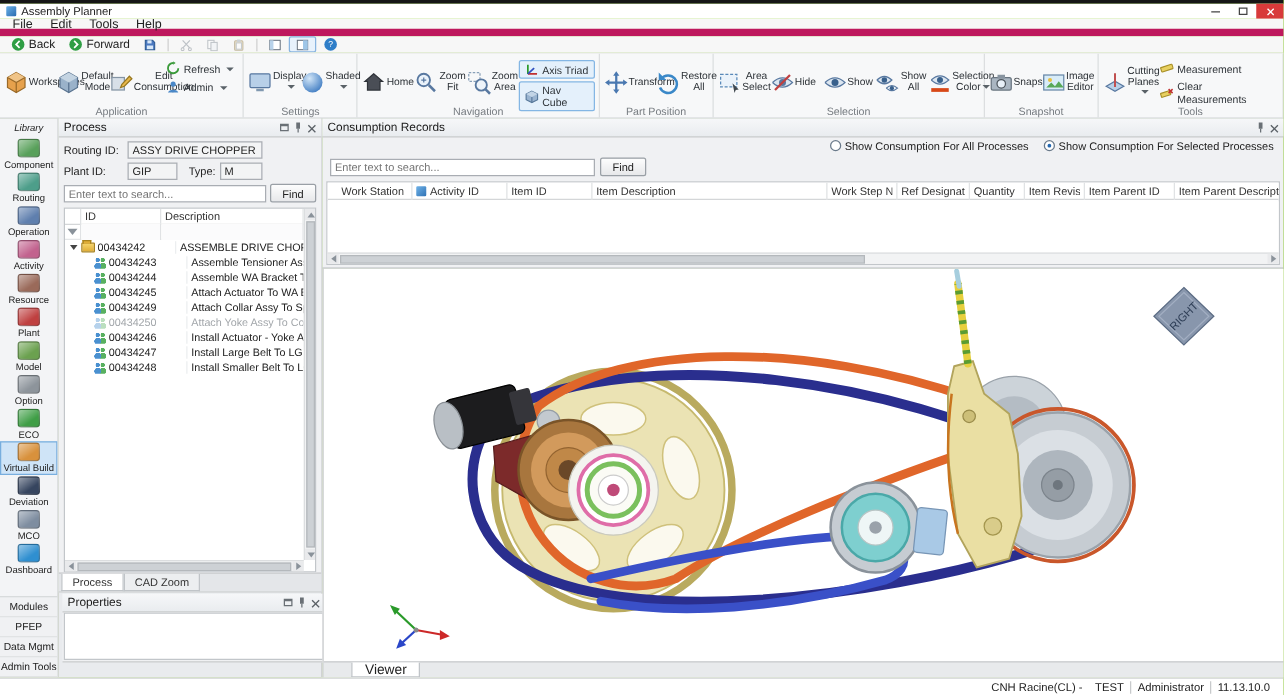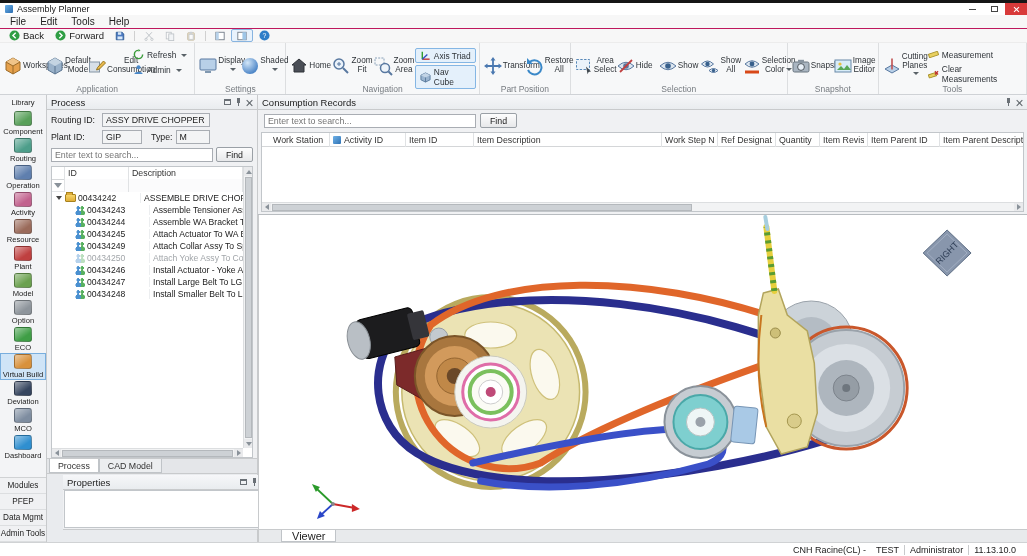--- a/index.html
+++ b/index.html
@@ -13,21 +13,21 @@
 .title-text{font-size:9px;color:#222;}
 .win-controls{margin-left:auto;display:flex;height:12px;}
 .win-btn{width:22px;height:12px;display:flex;align-items:center;justify-content:center;}
 .glyph-min{width:7px;height:1px;background:#444;}
 .glyph-max{width:7px;height:6px;border:1px solid #444;}
 .win-btn.close{background:#d83a3a;}
 .glyph-x{position:relative;width:7px;height:7px;}
 .glyph-x::before,.glyph-x::after{content:"";position:absolute;left:3px;top:0;width:1px;height:7px;background:#fff;}
 .glyph-x::before{transform:rotate(45deg);} .glyph-x::after{transform:rotate(-45deg);}
 
-.menubar{position:absolute;left:0;top:15px;width:100%;height:14px;background:#f7f7f7;border-bottom:1px solid #be185d;display:flex;align-items:center;padding-left:3px;}
+.menubar{position:absolute;left:0;top:15px;width:100%;height:14px;background:#f7f7f7;border-bottom:6px solid #be185d;display:flex;align-items:center;padding-left:3px;}
 .menu-item{padding:0 7px;font-size:10px;color:#222;}
 
 .quickbar{position:absolute;left:0;top:29px;width:100%;height:13px;background:#f7f7f7;display:flex;align-items:center;gap:1px;padding-left:4px;}
 .qb-btn{display:flex;align-items:center;gap:3px;padding:0 5px;font-size:9.5px;color:#222;height:13px;}
 .qb-ico{display:flex;align-items:center;justify-content:center;}
 .qb-sep{width:1px;height:10px;background:#d0d0d0;margin:0 3px;}
 .dim{opacity:.45;}
 .qb-frame{border:1px solid #88b4e0;background:#e8f2fc;border-radius:2px;}
 
 
@@ -41,21 +41,21 @@
 .small-col{display:flex;flex-direction:column;gap:2px;padding-top:4px;}
 .small-btn{display:flex;align-items:center;gap:3px;font-size:8.4px;color:#2e3338;padding:1px 4px;border-radius:2px;}
 .small-btn .sicon svg{width:11px;height:11px;display:block;}
 .toggled{border:1px solid #84b6e4;background:#e4f0fb;}
 .dd{width:0;height:0;border:3px solid transparent;border-top-color:#5a6268;display:inline-block;margin-left:2px;transform:translateY(2px);}
 
 
 .main{position:absolute;left:0;top:95px;width:100%;bottom:14px;}
 .sidebar{position:absolute;left:0;top:0;bottom:0;width:47px;background:#f3f4f6;border-right:1px solid #c8cacc;display:flex;flex-direction:column;overflow:hidden;}
 .side-item{display:flex;flex-direction:column;align-items:center;justify-content:center;height:27px;border:1px solid transparent;}
-.side-item.header-item{height:15px;}
+.side-item.header-item{height:15px;font-style:italic;}
 .side-item.selected{background:#cfe4f7;border-color:#78aede;}
 .side-icon{width:18px;height:18px;border-radius:3px;margin-bottom:1px;}
 .side-label{font-size:7.6px;color:#222;white-space:nowrap;}
 .side-bottom{margin-top:auto;display:flex;flex-direction:column;border-top:1px solid #d0d2d4;}
 .side-bottom-item{font-size:8.2px;text-align:center;padding:3px 0;border-bottom:1px solid #dcdee0;color:#222;background:#f0f1f3;}
 
 .left-col{position:absolute;left:47px;top:0;width:211px;bottom:0;background:#e9ebee;border-right:1px solid #c8cacc;}
 .right-col{position:absolute;left:258px;top:0;right:0;bottom:0;}
 
 
@@ -116,21 +116,21 @@
 .tri-r{width:0;height:0;border-top:3px solid transparent;border-bottom:3px solid transparent;border-left:4px solid #8a929a;}
 .tri-u{width:0;height:0;border-left:3px solid transparent;border-right:3px solid transparent;border-bottom:4px solid #8a929a;}
 .tri-d{width:0;height:0;border-left:3px solid transparent;border-right:3px solid transparent;border-top:4px solid #8a929a;}
 .thumb-h{height:7px;background:#cdd1d5;border:1px solid #b4b8bc;margin:0 1px;flex:1;}
 .thumb-v{width:7px;background:#cdd1d5;border:1px solid #b4b8bc;margin:1px;flex:1;}
 
 .panel-tabs{height:15px;display:flex;background:#e4e6e9;border-top:1px solid #c8cacc;align-items:stretch;padding-left:2px;}
 .ptab{padding:0 8px;font-size:8.8px;display:flex;align-items:center;border:1px solid #c0c4c8;border-top:none;background:#eceef0;color:#333;}
 .ptab.active{background:#fff;}
 
-.properties-panel{position:absolute;left:16px;top:380px;width:100%;height:55px;background:#f0f1f3;display:flex;flex-direction:column;border-bottom:1px solid #c8cacc;}
+.properties-panel{position:absolute;left:3px;top:380px;width:100%;height:55px;background:#f0f1f3;display:flex;flex-direction:column;border-bottom:1px solid #c8cacc;}
 .props-body{flex:1;background:#fff;border:1px solid #c2c6ca;margin:0 1px 1px 1px;}
 
 
 .cons-panel{position:absolute;left:0;top:0;right:0;height:120px;background:#f0f1f3;border-bottom:1px solid #b8bcc0;display:flex;flex-direction:column;}
 .radio-row{height:13px;display:flex;align-items:center;justify-content:flex-end;gap:12px;padding-right:8px;font-size:8.8px;color:#222;}
 .radio-opt{display:flex;align-items:center;gap:3px;}
 .radio{position:relative;width:9px;height:9px;border:1px solid #6a7a8a;border-radius:50%;background:#fff;display:inline-block;}
 .radio.checked::after{content:"";position:absolute;left:2px;top:2px;width:3px;height:3px;border-radius:50%;background:#2468b0;}
 .cons-search{display:flex;align-items:center;gap:4px;padding:3px 6px;}
 .cons-search .fin{width:212px;}
@@ -724,21 +724,21 @@
                 <span class="tri-l"></span>
               </span>
             <span class="thumb-h"></span>
             <span class="sc-btn">
                 <span class="tri-r"></span>
               </span>
           </div>
         </div>
         <div class="panel-tabs">
             <div class="ptab active">Process</div>
-            <div class="ptab">CAD Model</div>
+            <div class="ptab">CAD Zoom</div>
           </div>
       </div>
 
       <div class="properties-panel">
         <div class="panel-header">
           <span class="ph-title">Properties</span>
           <span class="ph-icons">
             <span class="hic-float"></span>
             <span class="hic-pin"></span>
             <span class="hic-close"></span>
@@ -750,20 +750,30 @@
     </div>
 
     <div class="right-col">
 
       <div class="cons-panel">
         <div class="panel-header">
           <span class="ph-title">Consumption Records</span>
           <span class="ph-icons">
             <span class="hic-pin"></span>
             <span class="hic-close"></span>
+          </span>
+        </div>
+        <div class="radio-row">
+          <span class="radio-opt">
+            <span class="radio"></span>
+            <span>Show Consumption For All Processes</span>
+          </span>
+          <span class="radio-opt">
+            <span class="radio checked"></span>
+            <span>Show Consumption For Selected Processes</span>
           </span>
         </div>
         <div class="cons-search">
           <input class="fin" placeholder="Enter text to search..." style="">
           <button class="find-btn">Find</button>
         </div>
         <div class="cons-grid">
           <div class="cons-head">
               <div class="gh" style="width: 60px; flex: 0 0 auto;">
                 <span style="overflow: hidden; white-space: nowrap;">Work Station</span>

